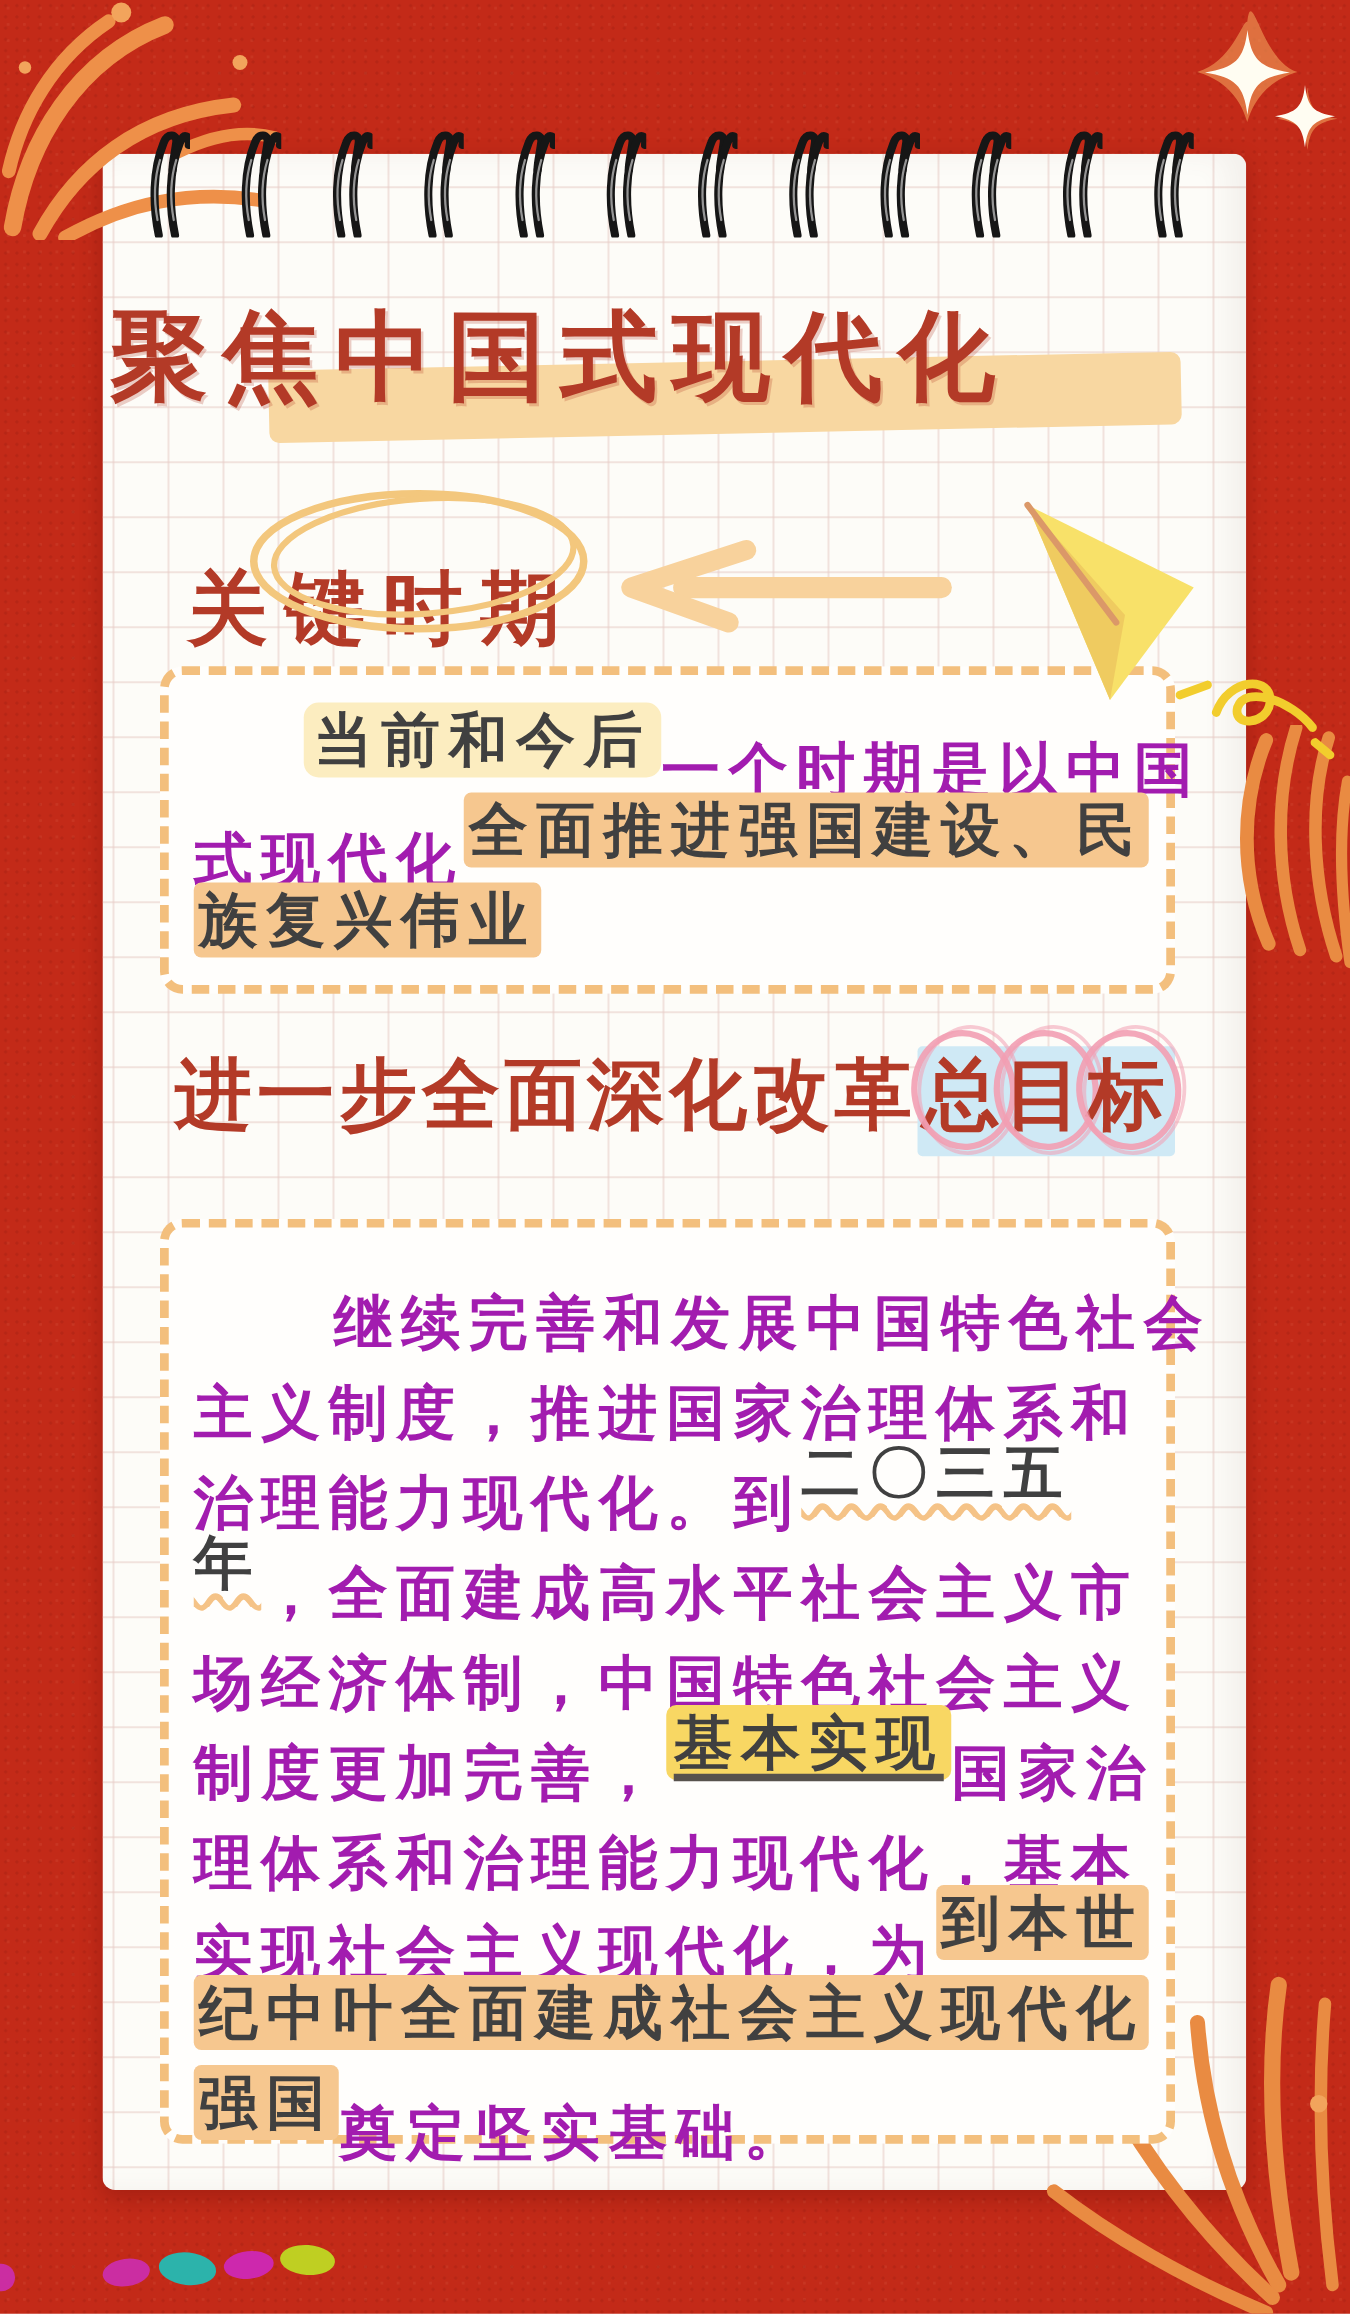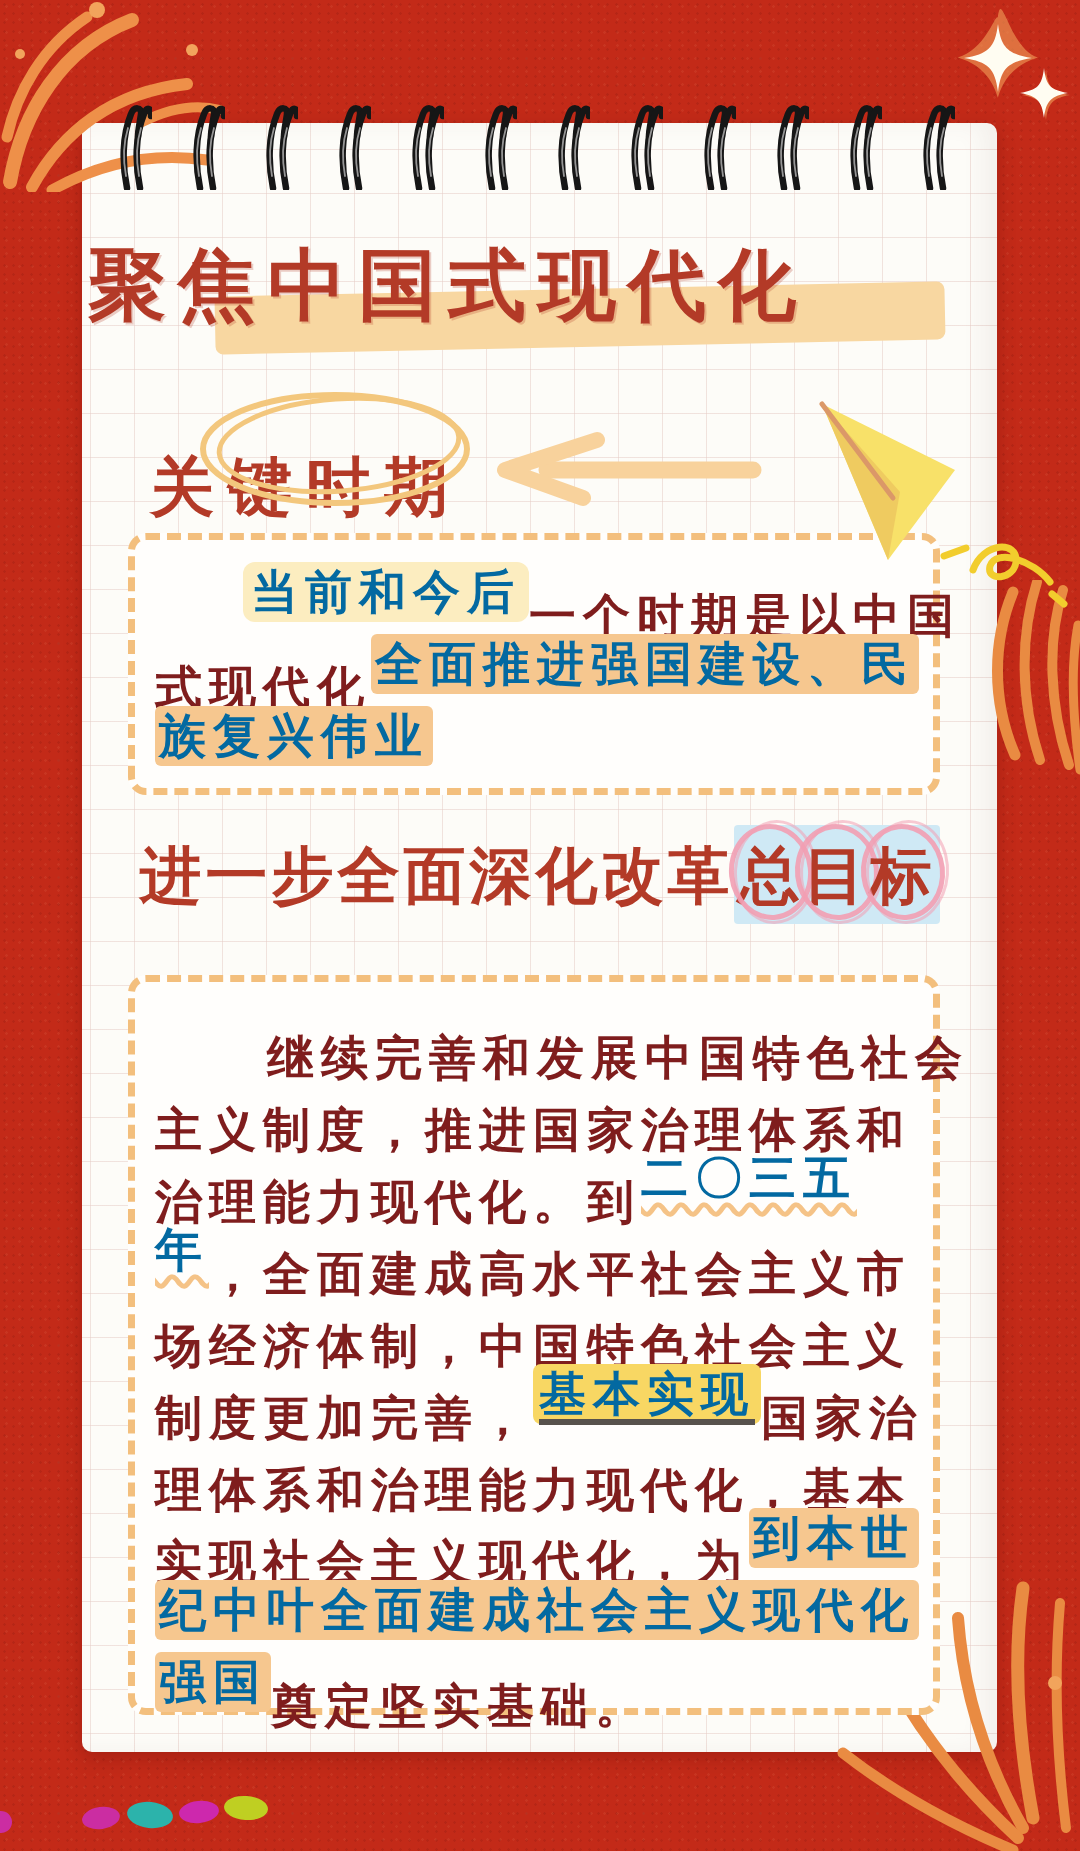--- a/index.html
+++ b/index.html
@@ -45,34 +45,34 @@
     border:7px dashed #f3bf7d;border-radius:18px;background:#fffefc;
     padding:16px 14px 0 20px;z-index:4;}
   .box1{top:533px;height:262px;}
   .box2{top:975px;height:740px;}
 
   .t-line{height:72px;display:flex;align-items:center;white-space:nowrap;
     font-size:47px;font-weight:800;letter-spacing:7px;}
   .box1 .t-line.indent{padding-left:88px;}
   .box2 .t-line.indent{padding-left:112px;}
   .seg{display:inline-block;line-height:1.1;}
-  .c-red{color:#7f1d1d;margin-top:48px;}
-  .c-gray{color:#0369a1;}
+  .c-red{color:#a21caf;margin-top:48px;}
+  .c-gray{color:#404040;}
   .hl-cream{background:#fcedc0;border-radius:12px;padding:4px 8px;}
   .hl-orange{background:#f6c78f;border-radius:6px;padding:4px 4px;}
   .hl-yellow{background:#f8d763;border-radius:8px;padding:4px 6px;}
   .u-dark{text-decoration:underline;text-decoration-color:#57524c;
     text-decoration-thickness:6px;text-underline-offset:9px;}
   .u-wavy{text-decoration:underline wavy #f5c387;
     text-decoration-thickness:5px;text-underline-offset:9px;}
 
   
   .s2-heading{position:absolute;left:82px;top:834px;width:915px;text-align:center;
     font-size:62px;font-weight:900;letter-spacing:4px;color:#b33a27;z-index:4;}
-  .hl-blue{background:#cfe9f5;padding:16px 4px 14px 4px;border-radius:4px;}
+  .hl-blue{background:#cfe9f5;padding:5px 4px 14px 4px;border-radius:4px;}
   .circ{position:relative;display:inline-block;}
   .circ::before{content:"";position:absolute;left:-9px;top:-10px;right:-9px;bottom:-2px;
     border:5px solid rgba(242,158,178,.9);border-radius:50%;transform:rotate(-6deg);}
   .circ::after{content:"";position:absolute;left:-4px;top:-14px;right:-13px;bottom:-6px;
     border:3px solid rgba(242,158,178,.55);border-radius:50%;transform:rotate(4deg);}
 
   
   .fw-tl{position:absolute;left:-8px;top:-8px;z-index:1;}
   .fw-right{position:absolute;left:985px;top:580px;z-index:1;}
   .fw-br{position:absolute;left:828px;top:1578px;z-index:1;}

